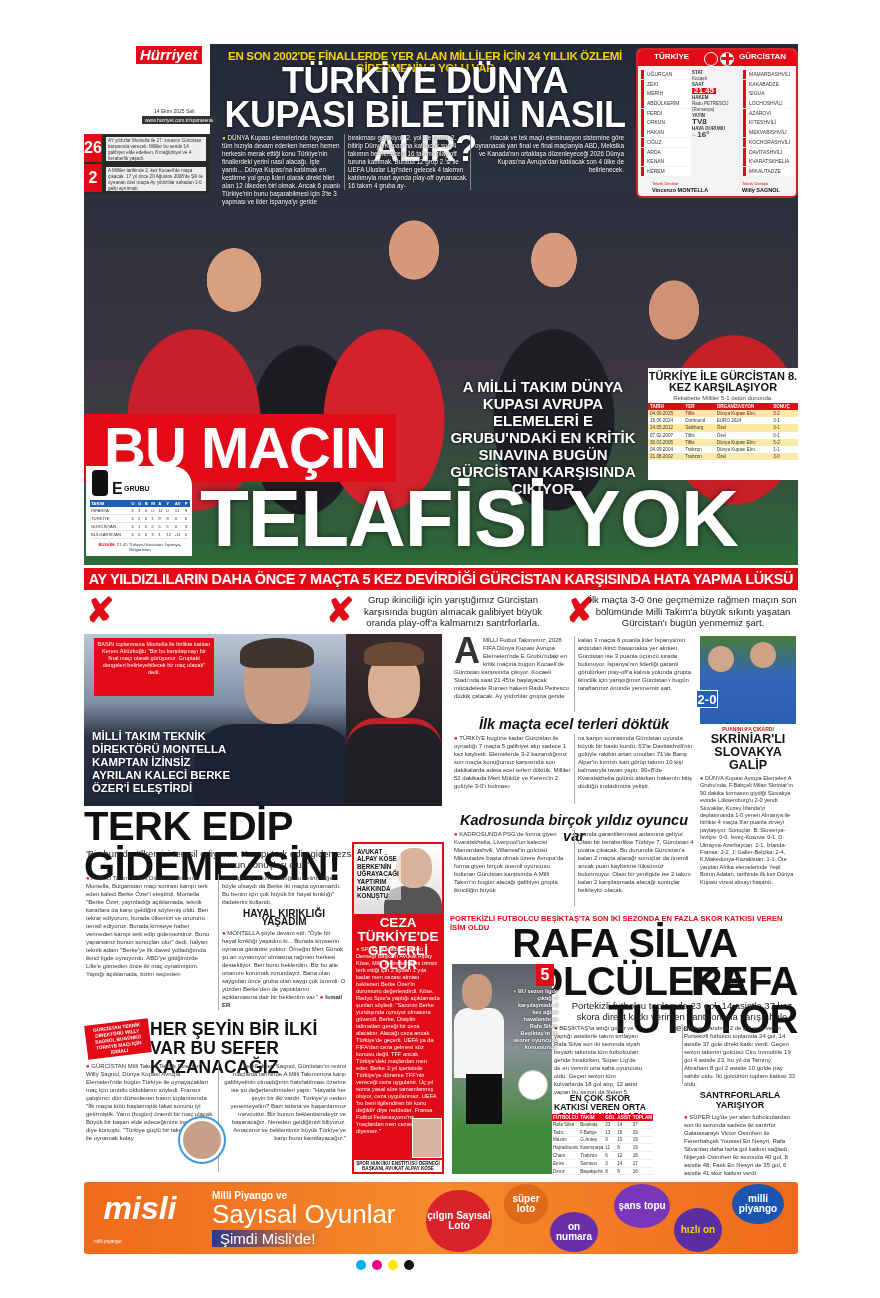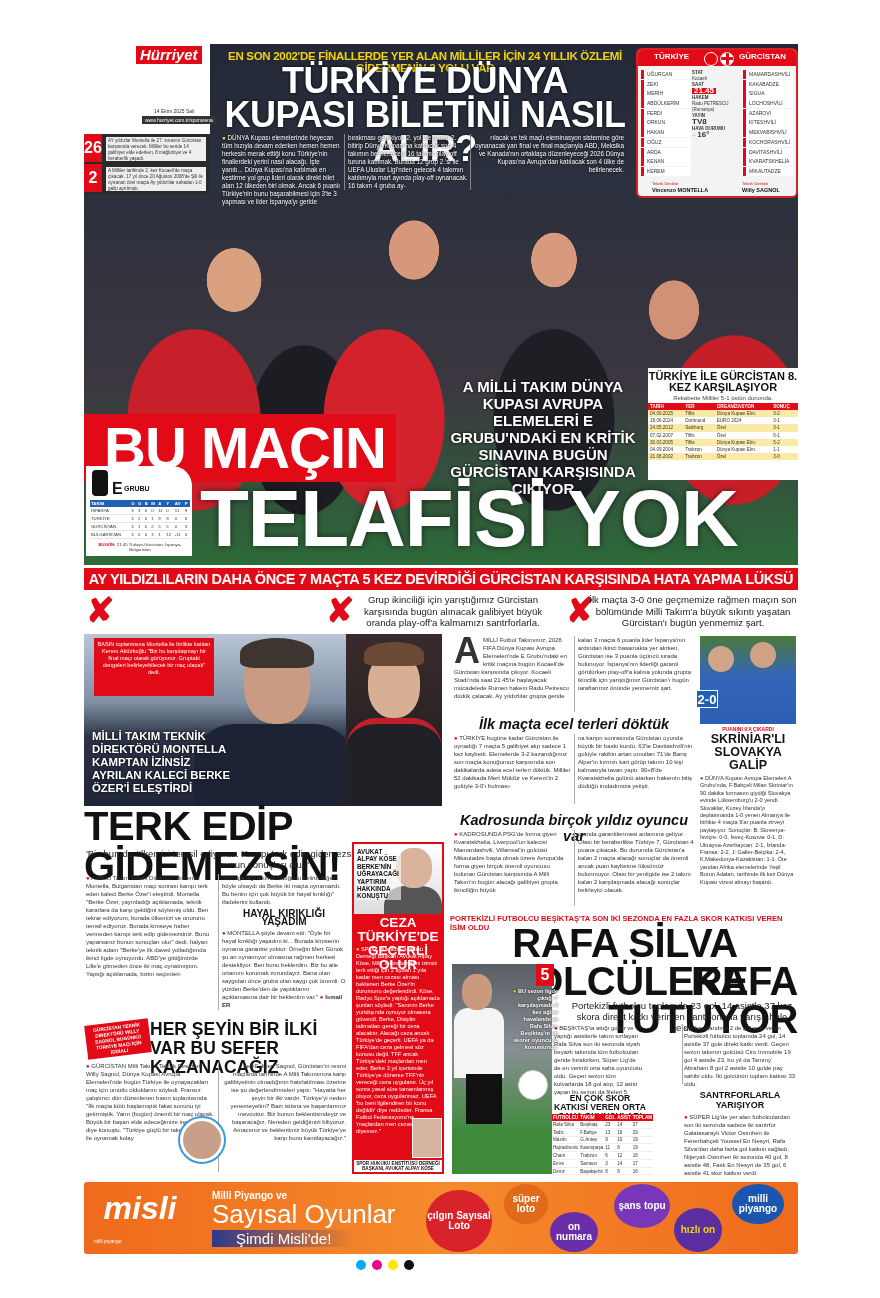--- a/index.html
+++ b/index.html
@@ -131,21 +131,21 @@
 .sktable{left:552px;top:1114px;width:92px;border-collapse:collapse;font-size:4.6px}
 .sktable th{background:#e30a17;color:#fff;text-align:left;padding:1px}
 .sktable td{padding:0.9px 1px;color:#333;border-bottom:1px solid #eee}
 .santr{font-weight:bold;font-size:9px;text-align:center;color:#111;margin:4px 0 3px}
 
 .ad{left:84px;top:1182px;width:714px;height:72px;background:linear-gradient(90deg,#ef6a1c,#f58a2c 50%,#ef6a1c);border-radius:3px}
 .ad .misli{position:absolute;left:8px;top:6px;width:96px;height:40px;color:#fff;font-weight:bold;font-style:italic;font-size:32px;line-height:40px;text-align:center}
 .ad .mp{position:absolute;left:10px;top:56px;color:#fff;font-size:5px}
 .ad .l1{position:absolute;left:128px;top:8px;color:#fff;font-weight:bold;font-size:10px}
 .ad .l2{position:absolute;left:128px;top:18px;color:#fff;font-weight:normal;font-size:26px;line-height:28px}
-.ad .l3{position:absolute;left:128px;top:48px;color:#fff;font-size:15px;background:linear-gradient(90deg,#2a3a8a,transparent);padding:0 24px}
+.ad .l3{position:absolute;left:128px;top:48px;color:#fff;font-size:15px;background:linear-gradient(90deg,#2a3a8a,transparent);padding:0 8px}
 .ball2{position:absolute;border-radius:50%;color:#fff;font-weight:bold;text-align:center;font-size:10px;display:flex;align-items:center;justify-content:center;line-height:10px}
 .cmyk{position:absolute;top:1260px;width:10px;height:10px;border-radius:50%}
 .line-sep{position:absolute;width:1px;background:#999}
 </style>
 </head>
 <body>
 
 <div class="abs hero"></div>
 <div class="abs herophoto"></div>
 

